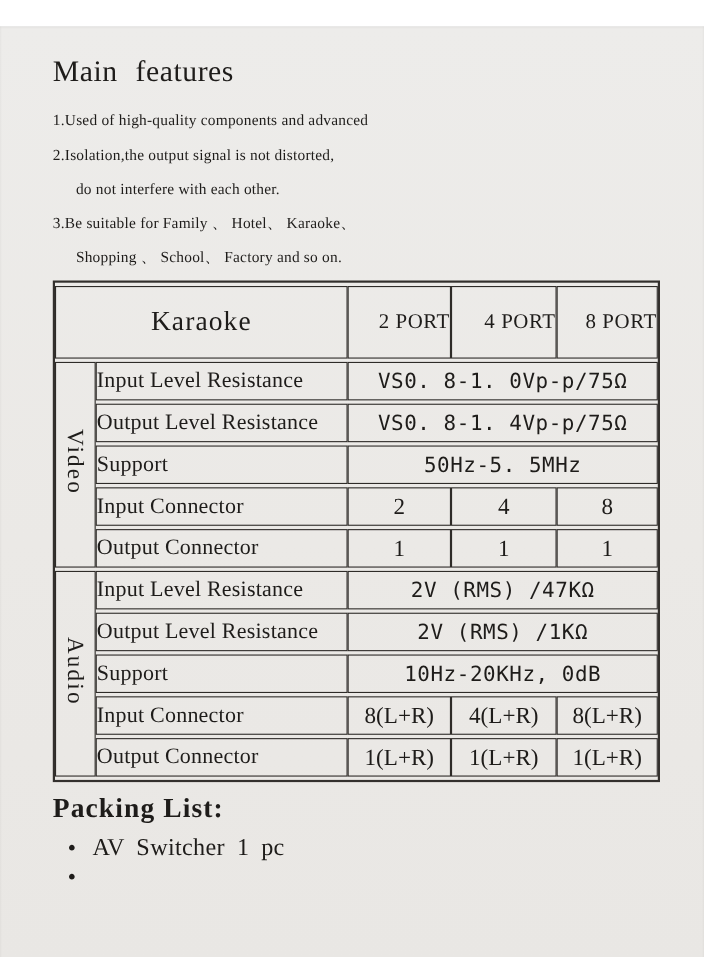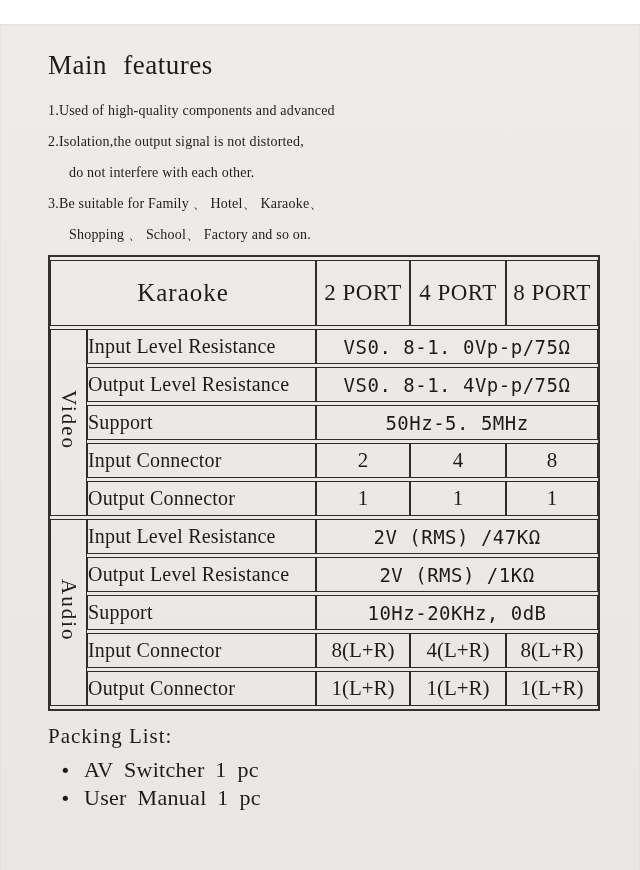--- a/index.html
+++ b/index.html
@@ -46,21 +46,21 @@
   table.spec col.c-p8{width:92px;}
   table.spec th, table.spec td{
     border:1px solid #2e2b28;
     padding:0;
     background:transparent;
     font-weight:400;
     overflow:hidden;
   }
   tr.head th{height:64px;}
   th.fn{font-size:25px;letter-spacing:1px;text-align:center;}
-  th.port{font-size:23px;letter-spacing:0.5px;text-align:center;white-space:nowrap;}
+  th.port{font-size:19px;letter-spacing:0.5px;text-align:right;white-space:nowrap;}
   td.rl{
     font-size:20px;padding-left:6px;height:33px;white-space:nowrap;letter-spacing:0.2px;margin-left:38px;
   }
   th.group{text-align:center;vertical-align:middle;}
   .vert{
     display:inline-block;
     writing-mode:vertical-rl;
     text-orientation:mixed;
     font-size:21px;
     letter-spacing:2px;
@@ -71,21 +71,21 @@
     font-family:"DejaVu Sans Mono","Liberation Mono",monospace;
     font-size:19px;letter-spacing:0.5px;white-space:nowrap;
   }
   td.num{
     text-align:center;height:33px;
     font-size:21px;
     font-family:"Liberation Serif","DejaVu Serif",serif;
     white-space:nowrap;
   }
   h2.packing{
-    font-size:21px;font-weight:400;margin:9px 0 4px 0;line-height:32px;letter-spacing:1px;
+    font-size:25px;font-weight:700;margin:9px 0 4px 0;line-height:32px;letter-spacing:1px;
   }
   ul.pack{
     list-style:none;margin:0;padding:0 0 0 12px;
   }
   ul.pack li{
     display:flex;align-items:baseline;
     font-size:22px;line-height:27px;word-spacing:5px;letter-spacing:0.3px;
   }
   .bullet{
     width:24px;flex:0 0 24px;font-size:18px;
@@ -184,17 +184,16 @@
 
   <h2 class="packing">Packing List:</h2>
 
   <ul class="pack">
     <li>
       <span class="bullet">•</span>
       <span>AV Switcher 1 pc</span>
     </li>
     <li>
       <span class="bullet">•</span>
-      <span>User Manual 1 pc</span>
     </li>
   </ul>
 
 </div>
 
 </body></html>

